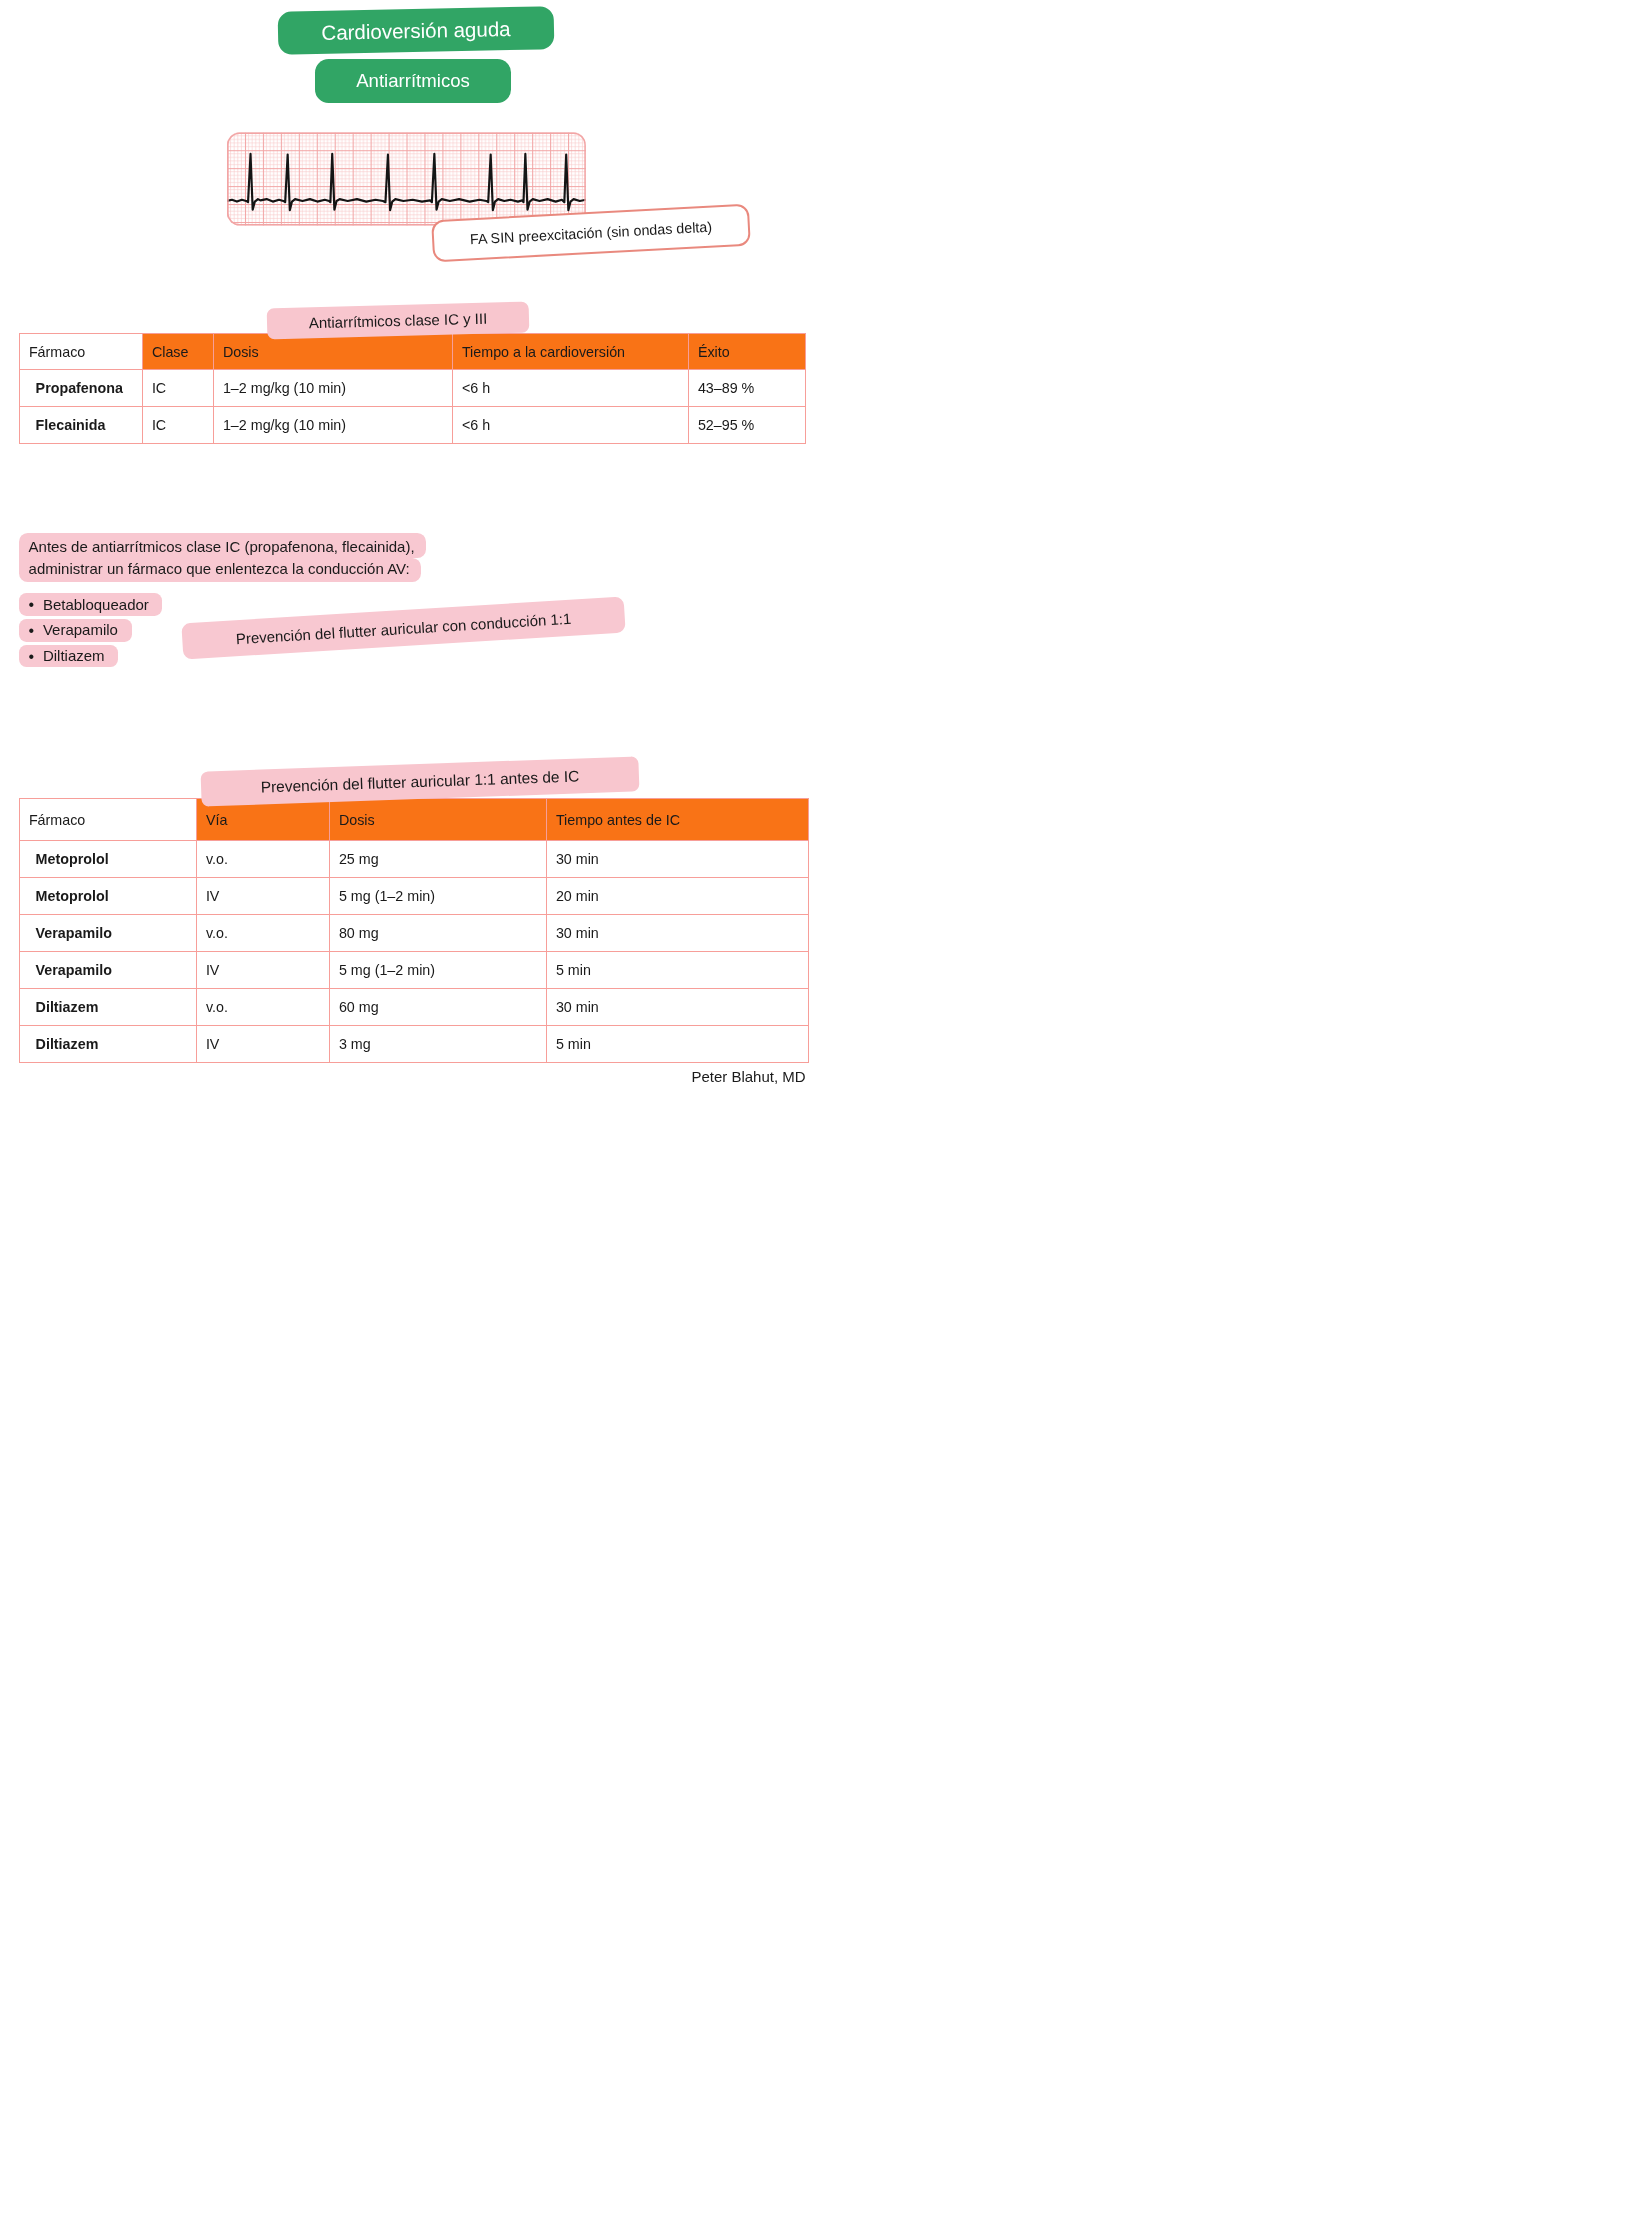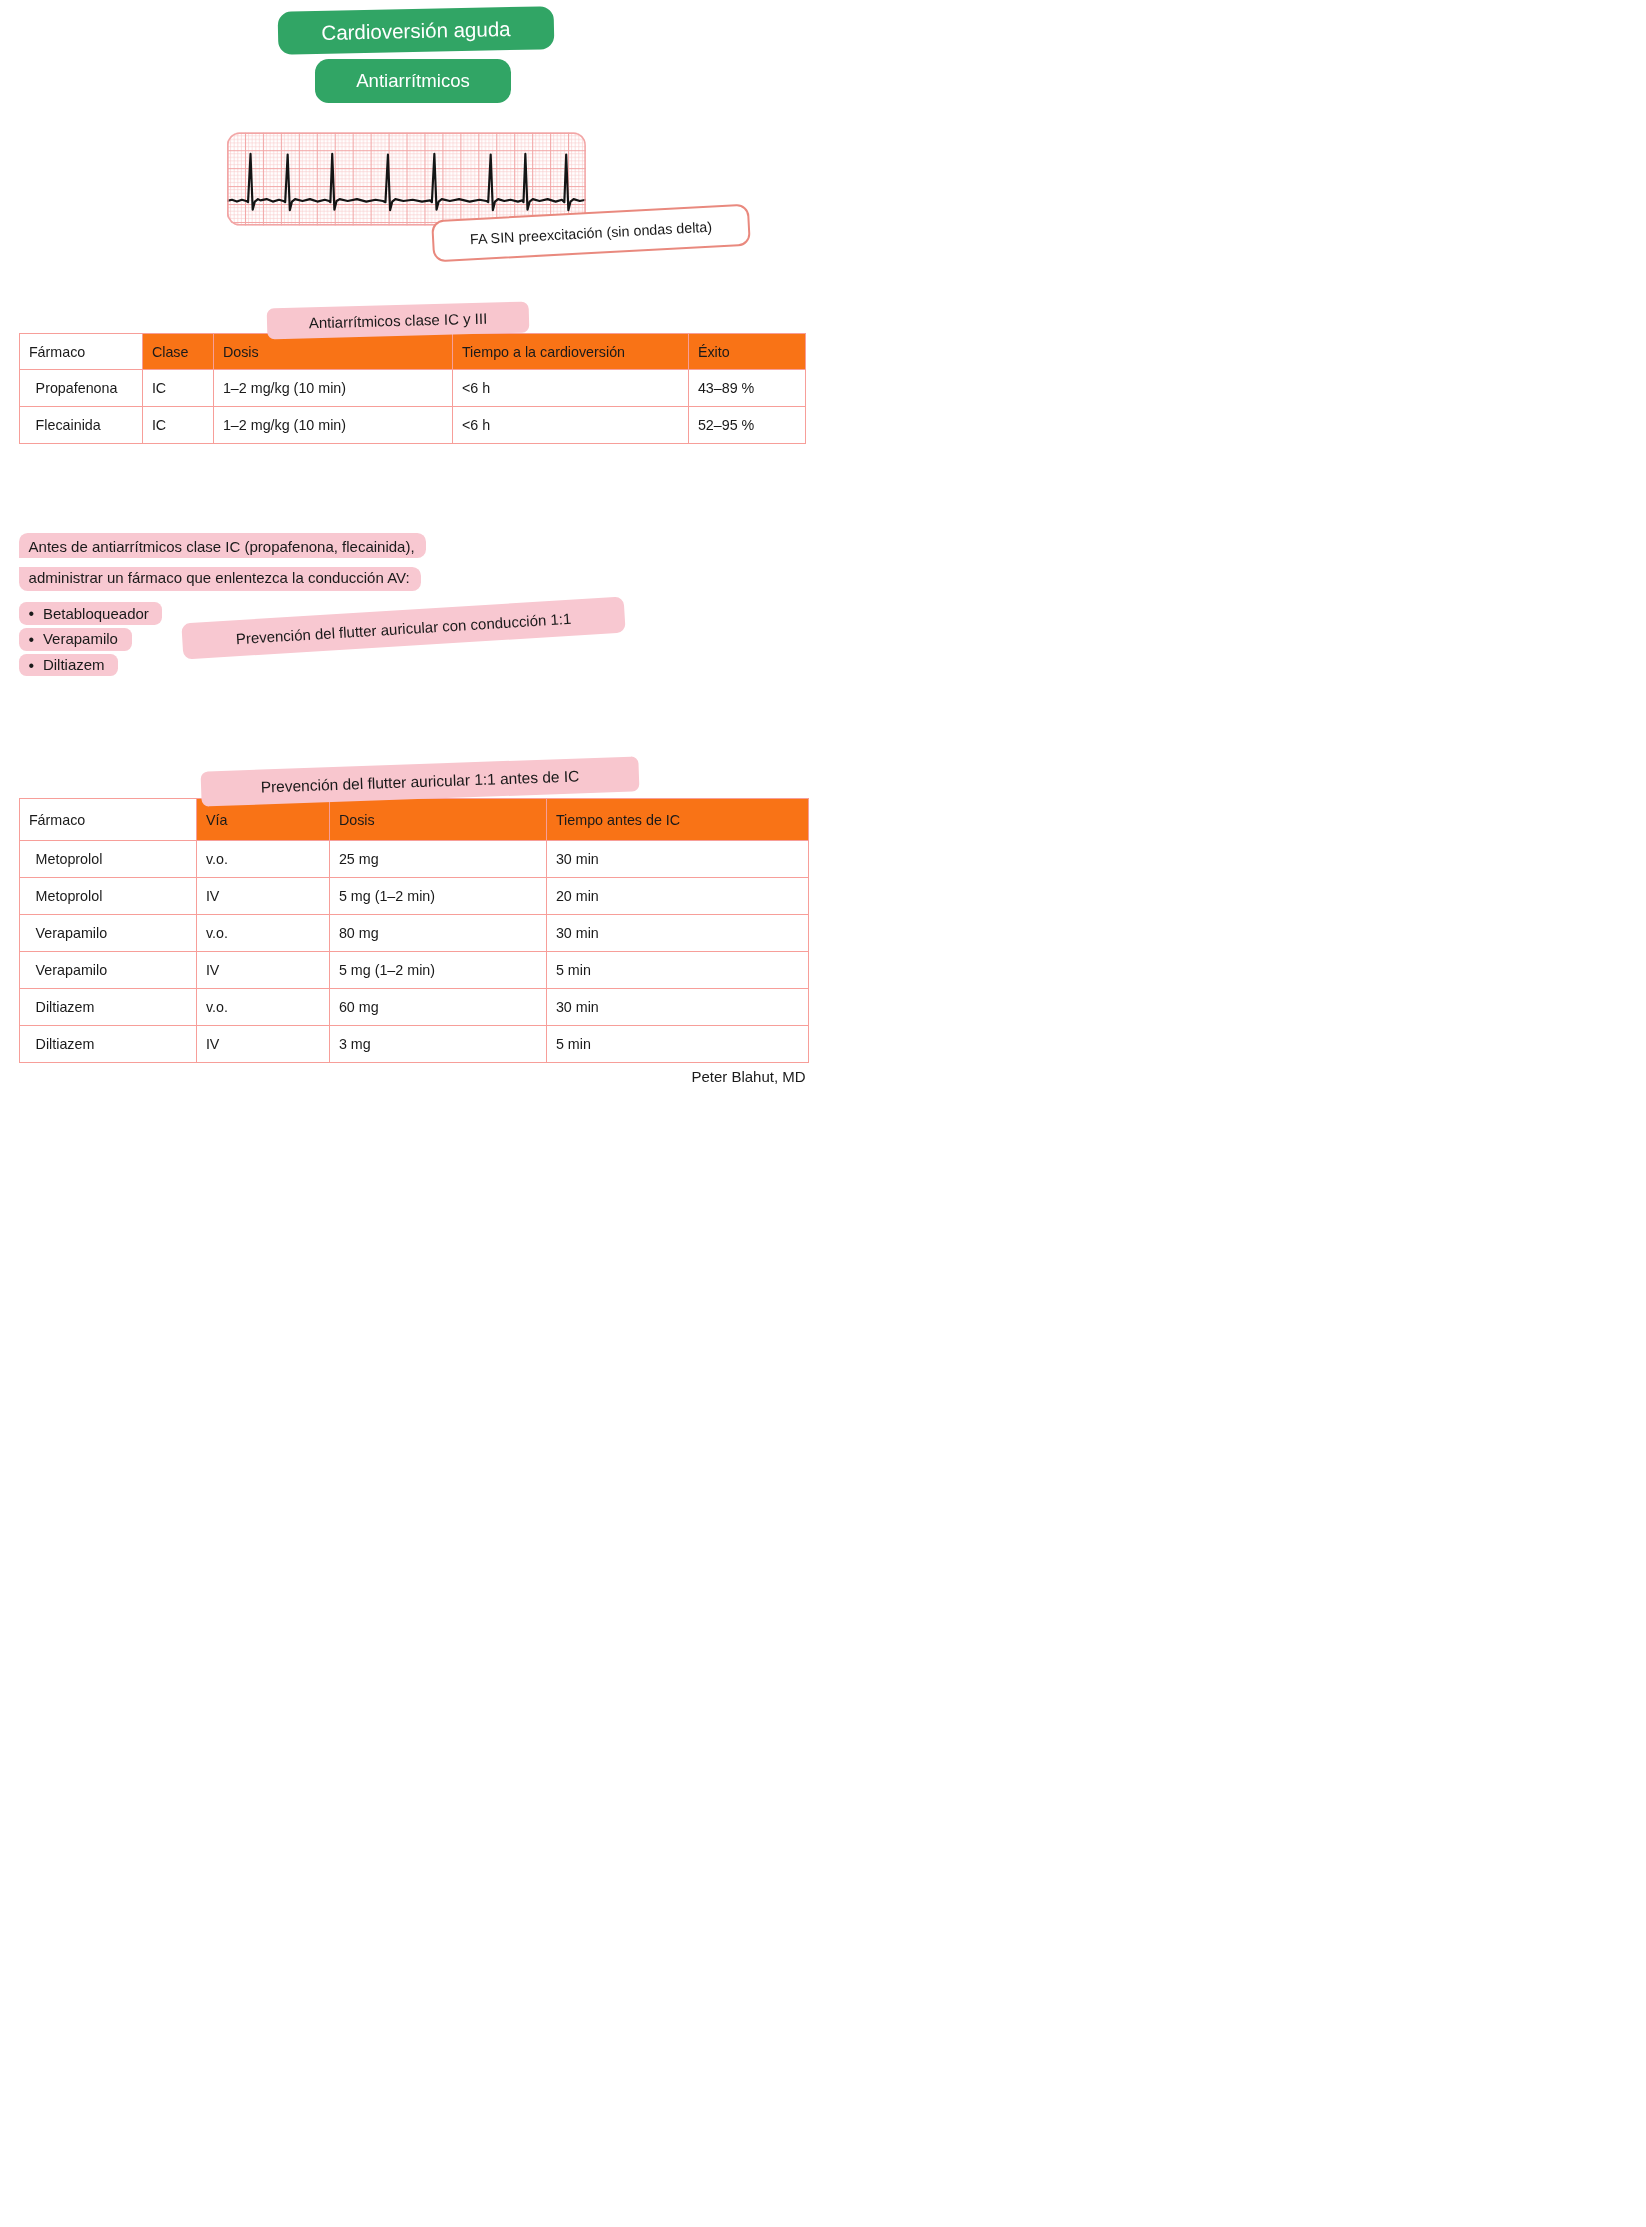--- a/index.html
+++ b/index.html
@@ -49,34 +49,34 @@
   .t2{left:18.6px;top:798px;width:788px;}
   table{border-collapse:collapse;table-layout:fixed;width:100%;}
   td,th{
     border:1.2px solid #f79e99;
     text-align:left;vertical-align:middle;
     padding:0 0 0 9.3px;
     font-size:14.3px;font-weight:400;
   }
   th{background:#f97316;}
   th.first{background:#ffffff;}
-  td.drug{font-weight:400;padding-left:16px;}
+  td.drug{font-weight:700;padding-left:16px;}
   .t1 tr.head{height:36px;}
   .t1 tr.row{height:37px;}
   .t2 tr.head{height:42px;}
   .t2 tr.row{height:37px;}
 
   
   .note{position:absolute;left:18.6px;top:533px;z-index:1;}
   .hl{
     background:#f8c8d1;width:fit-content;
     font-size:15px;line-height:16px;
   }
   .hl.line1{padding:5.6px 11px 3.1px 10px;border-radius:8.7px 8.7px 8.7px 0;}
-  .hl.line2{padding:3.1px 11px 5.6px 10px;border-radius:0 8.7px 8.7px 8.7px;margin-top:9px;}
+  .hl.line2{padding:3.1px 11px 5.6px 10px;border-radius:0 8.7px 8.7px 8.7px;}
   .hl.bullet{
     display:flex;align-items:center;gap:8.7px;
     padding:3.1px 13.6px 3.1px 10px;border-radius:7.4px;margin-top:3.7px;
   }
   .hl.bullet .dot{font-size:16px;line-height:15px;}
   .note .gap{height:7.4px;}
 
   
   .flutter-badge{
     position:absolute;left:182px;top:610px;width:443px;height:36px;

